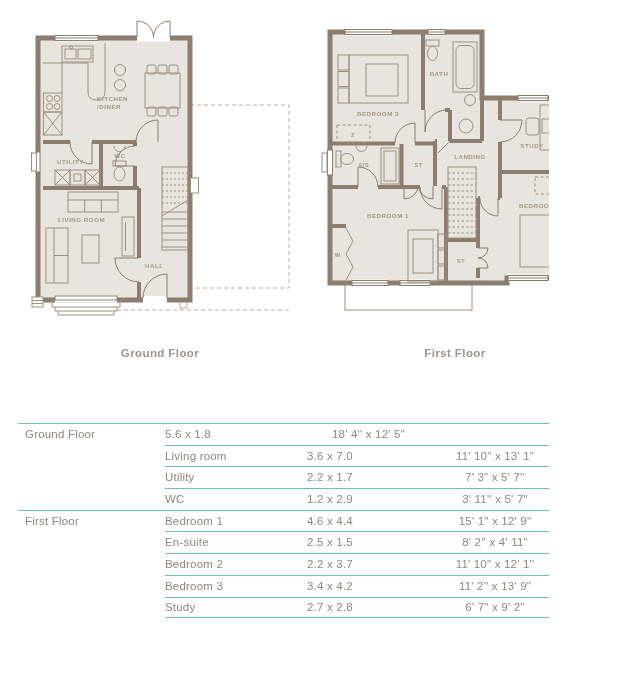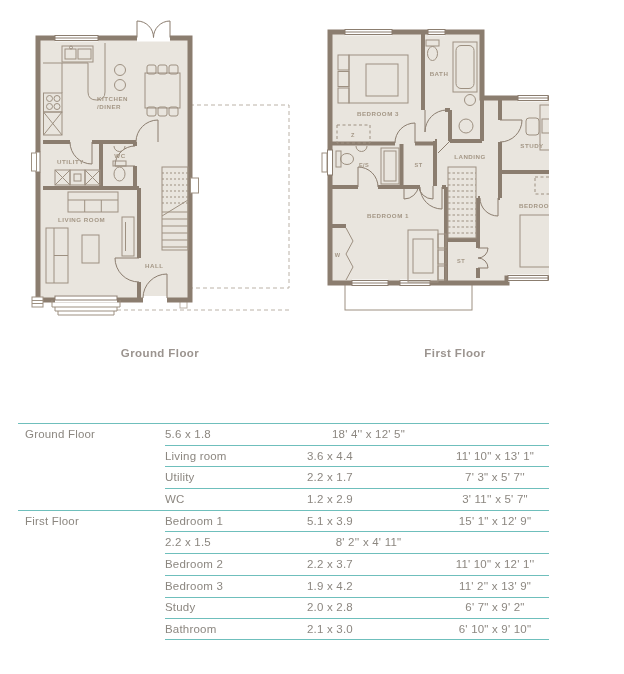--- a/index.html
+++ b/index.html
@@ -326,65 +326,60 @@
 
   <div id="dim-table">
     <div class="trow full">
       <div class="cell c-floor">Ground Floor</div>
       <div class="cell c-metric">5.6 x 1.8</div>
       <div class="cell c-imperial">18' 4'' x 12' 5"</div>
     </div>
     <div class="trow">
       <div class="cell c-floor"></div>
       <div class="cell c-room">Living room</div>
-      <div class="cell c-metric">3.6 x 4.4</div>
+      <div class="cell c-metric">3.6 x 7.0</div>
       <div class="cell c-imperial">11' 10" x 13' 1"</div>
     </div>
     <div class="trow">
       <div class="cell c-floor"></div>
       <div class="cell c-room">Utility</div>
       <div class="cell c-metric">2.2 x 1.7</div>
       <div class="cell c-imperial">7' 3" x 5' 7''</div>
     </div>
     <div class="trow">
       <div class="cell c-floor"></div>
       <div class="cell c-room">WC</div>
       <div class="cell c-metric">1.2 x 2.9</div>
       <div class="cell c-imperial">3' 11'' x 5' 7"</div>
     </div>
     <div class="trow full">
       <div class="cell c-floor">First Floor</div>
       <div class="cell c-room">Bedroom 1</div>
-      <div class="cell c-metric">5.1 x 3.9</div>
+      <div class="cell c-metric">4.6 x 4.4</div>
       <div class="cell c-imperial">15' 1" x 12' 9"</div>
     </div>
     <div class="trow">
       <div class="cell c-floor"></div>
-      <div class="cell c-metric">2.2 x 1.5</div>
+      <div class="cell c-room">En-suite</div>
+      <div class="cell c-metric">2.5 x 1.5</div>
       <div class="cell c-imperial">8' 2'' x 4' 11"</div>
     </div>
     <div class="trow">
       <div class="cell c-floor"></div>
       <div class="cell c-room">Bedroom 2</div>
       <div class="cell c-metric">2.2 x 3.7</div>
       <div class="cell c-imperial">11' 10" x 12' 1''</div>
     </div>
     <div class="trow">
       <div class="cell c-floor"></div>
       <div class="cell c-room">Bedroom 3</div>
-      <div class="cell c-metric">1.9 x 4.2</div>
+      <div class="cell c-metric">3.4 x 4.2</div>
       <div class="cell c-imperial">11' 2'' x 13' 9"</div>
     </div>
     <div class="trow">
       <div class="cell c-floor"></div>
       <div class="cell c-room">Study</div>
-      <div class="cell c-metric">2.0 x 2.8</div>
+      <div class="cell c-metric">2.7 x 2.8</div>
       <div class="cell c-imperial">6' 7" x 9' 2"</div>
     </div>
-    <div class="trow">
-      <div class="cell c-floor"></div>
-      <div class="cell c-room">Bathroom</div>
-      <div class="cell c-metric">2.1 x 3.0</div>
-      <div class="cell c-imperial">6' 10" x 9' 10"</div>
-    </div>
   </div>
 
 </div>
 
 </body></html>

